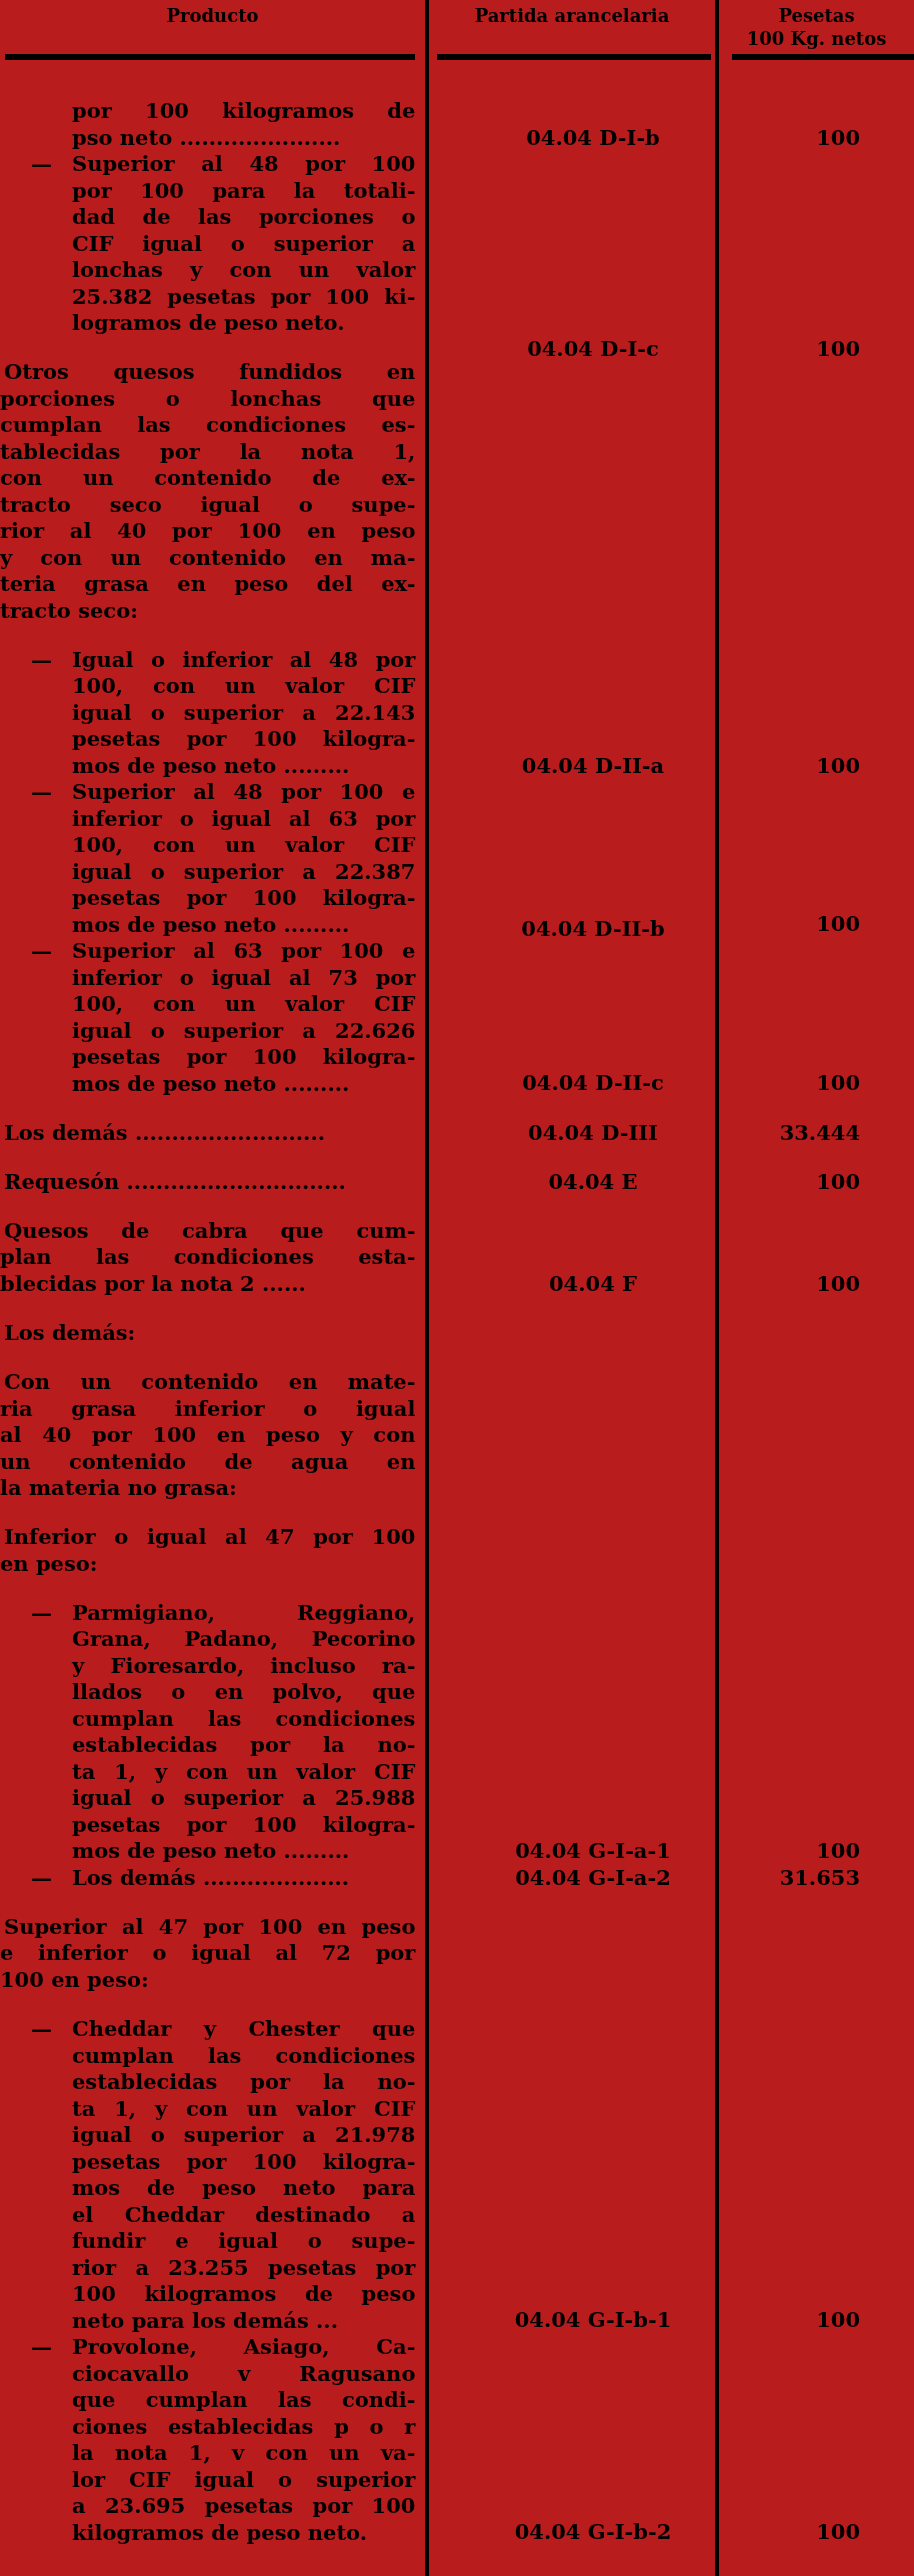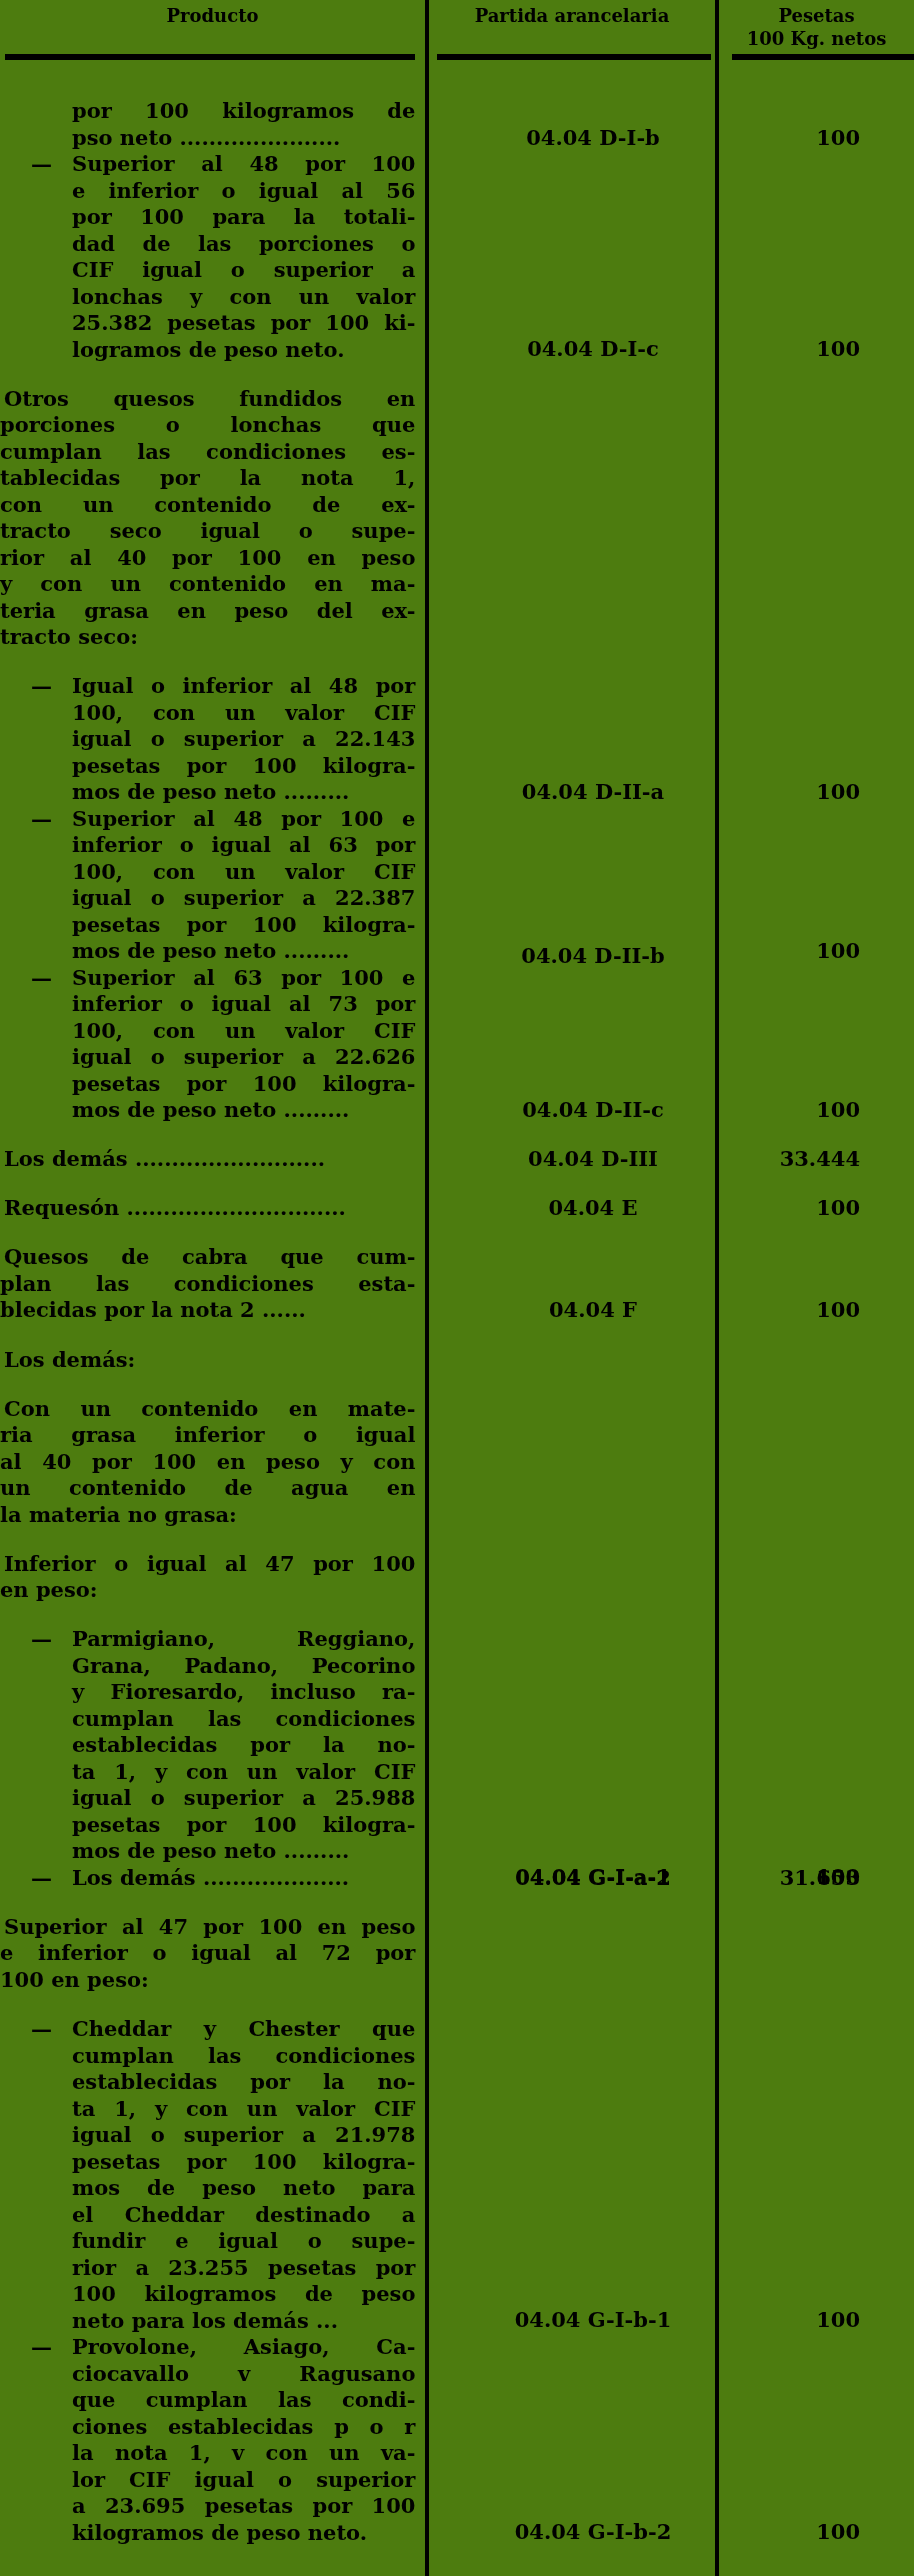--- a/index.html
+++ b/index.html
@@ -1,17 +1,17 @@
 <!DOCTYPE html>
 <html style="font-size:14px"><head>
 <meta charset="utf-8">
 <style>
   html,body{margin:0;padding:0;background:#e8e8e8;}
   .page{
-    position:relative;width:915px;height:2576px;background:#4d7c0f;color:#000000;
+    position:relative;width:915px;height:2576px;background:#b91c1c;color:#000000;
     font-family:"DejaVu Serif", serif;font-weight:700;font-size:21px;overflow:hidden;
     margin:0 auto;
   }
   
   .vrule{position:absolute;top:0;bottom:0;width:4.3px;background:#000;}
   .v1{left:425px;}
   .v2{left:715px;}
   
   .hrule{position:absolute;top:54px;height:6px;background:#000;}
   .hr1{left:5.2px;width:410px;}
@@ -61,21 +61,20 @@
 
   <div class="content" id="content">
       <div class="block cont">
         <div class="line first just">por 100 kilogramos de</div>
         <div class="line">pso neto ......................</div>
         <div class="partida" style="top: 26.5px;">04.04 D-I-b</div>
         <div class="pesetas" style="top: 26.5px;">100</div>
       </div>
       <div class="block dash">
         <div class="line first just"><span class="marker">—</span>Superior al 48 por 100</div>
-        <div class="line just">e inferior o igual al 56</div>
         <div class="line just">por 100 para la totali-</div>
         <div class="line just">dad de las porciones o</div>
         <div class="line just">CIF igual o superior a</div>
         <div class="line just">lonchas y con un valor</div>
         <div class="line just">25.382 pesetas por 100 ki-</div>
         <div class="line">logramos de peso neto.</div>
         <div class="partida" style="top: 185px;">04.04 D-I-c</div>
         <div class="pesetas" style="top: 185px;">100</div>
       </div>
       <div class="block plain gap">
@@ -147,20 +146,21 @@
         <div class="line">la materia no grasa:</div>
       </div>
       <div class="block plain gap">
         <div class="line first just">Inferior o igual al 47 por 100</div>
         <div class="line">en peso:</div>
       </div>
       <div class="block dash gap">
         <div class="line first just"><span class="marker">—</span>Parmigiano, Reggiano,</div>
         <div class="line just">Grana, Padano, Pecorino</div>
         <div class="line just">y Fioresardo, incluso ra-</div>
+        <div class="line just">llados o en polvo, que</div>
         <div class="line just">cumplan las condiciones</div>
         <div class="line just">establecidas por la no-</div>
         <div class="line just">ta 1, y con un valor CIF</div>
         <div class="line just">igual o superior a 25.988</div>
         <div class="line just">pesetas por 100 kilogra-</div>
         <div class="line">mos de peso neto .........</div>
         <div class="partida" style="top: 238px;">04.04 G-I-a-1</div>
         <div class="pesetas" style="top: 238px;">100</div>
       </div>
       <div class="block dash">

